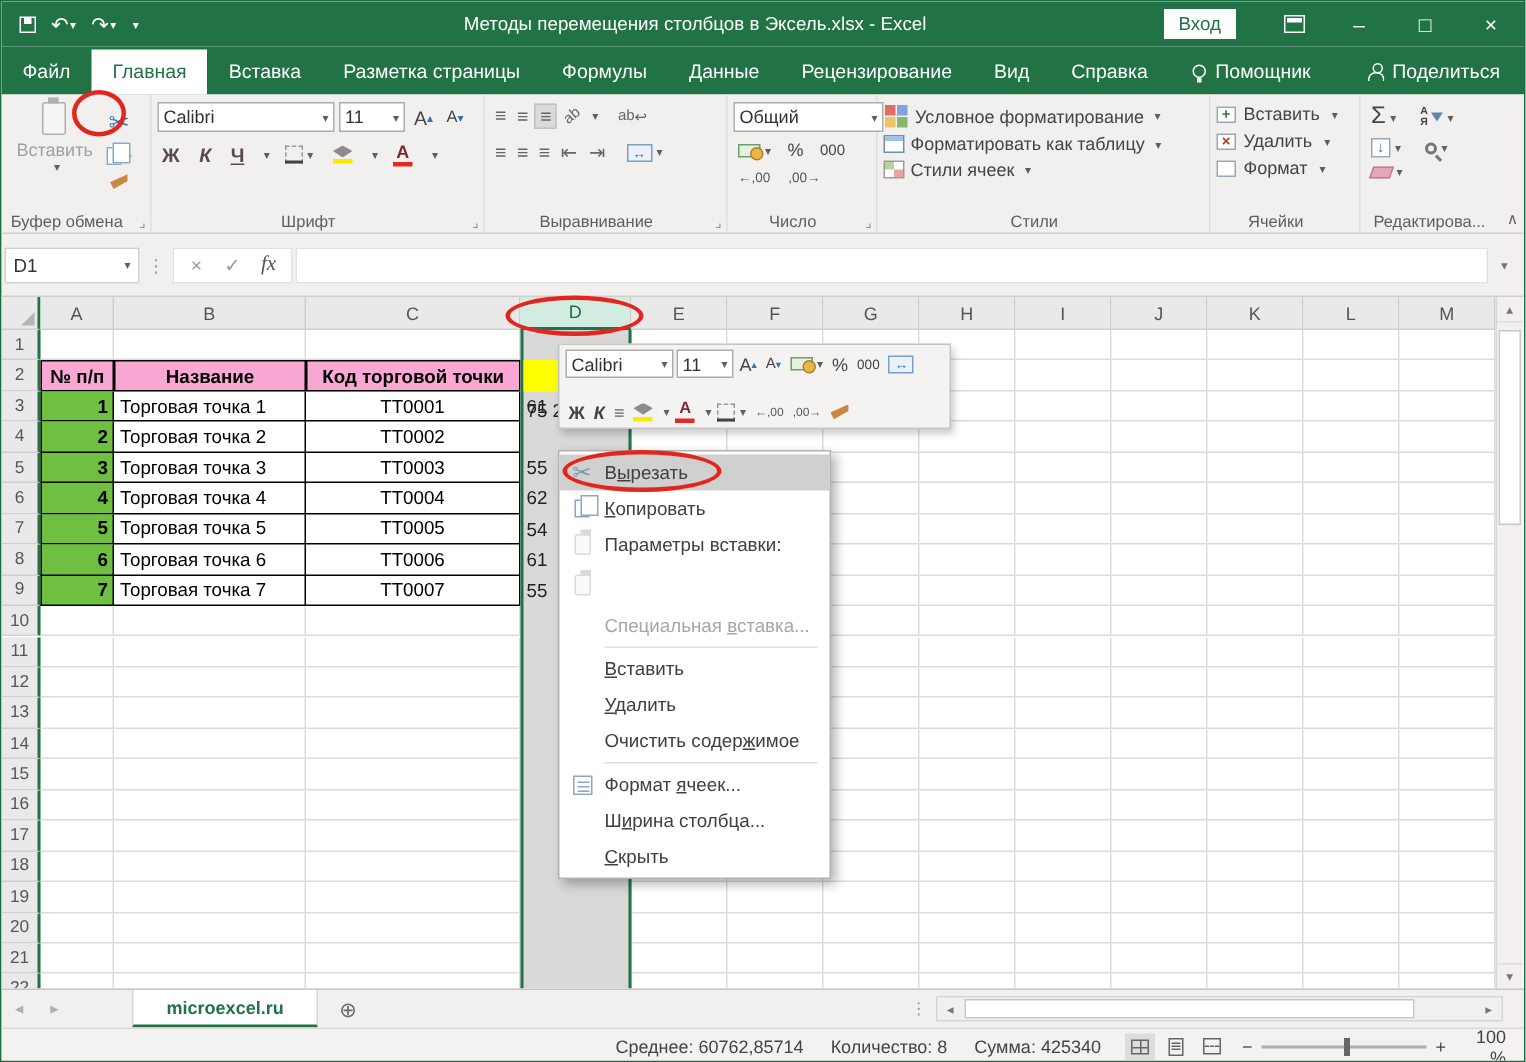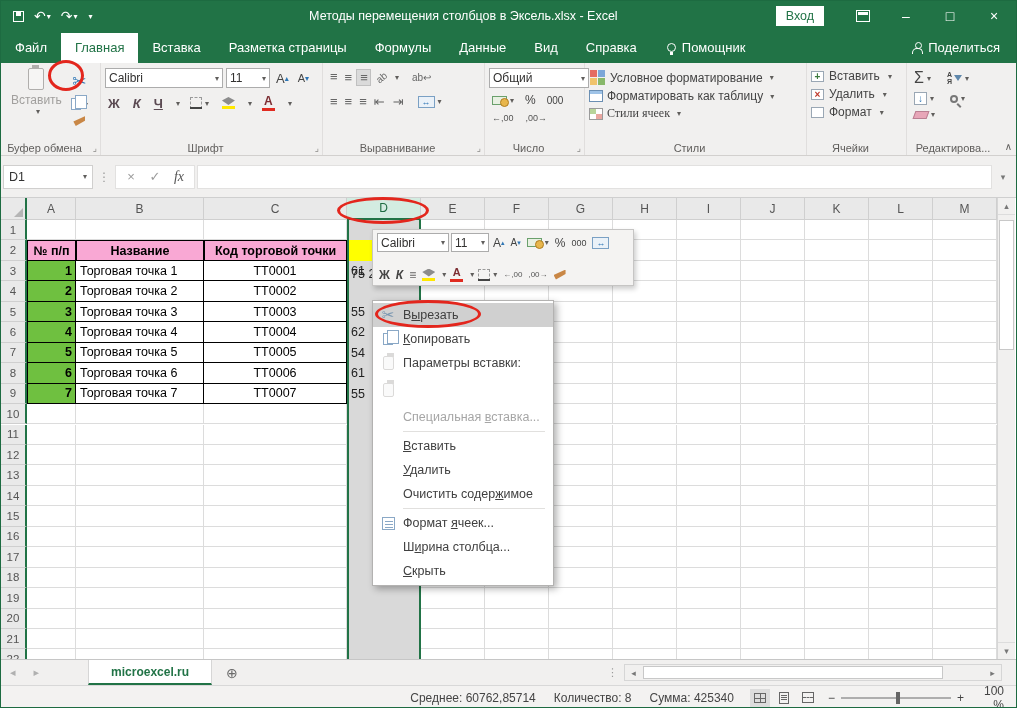--- a/index.html
+++ b/index.html
@@ -184,20 +184,21 @@
   </div>
 
   <div class="tabbar">
     <div class="tab-flex" id="tabs">
         <div class="tab">Файл</div>
         <div class="tab active">Главная</div>
         <div class="tab">Вставка</div>
         <div class="tab">Разметка страницы</div>
         <div class="tab">Формулы</div>
         <div class="tab">Данные</div>
+        <div class="tab">Рецензирование</div>
         <div class="tab">Вид</div>
         <div class="tab">Справка</div>
       </div>
     <div class="assist">
       <span class="i-bulb"></span>
       <span>Помощник</span>
     </div>
     <div class="share">
       <span class="i-person"></span>
       <span>Поделиться</span>
@@ -330,21 +331,21 @@
             <span style="font-size: 12px; color: rgb(68, 68, 68); margin: 0px 4px;">Условное форматирование</span>
             <span class="dd">▾</span>
           </div>
           <div class="row">
             <span class="i-ftable"></span>
             <span style="font-size: 12px; color: rgb(68, 68, 68); margin: 0px 4px;">Форматировать как таблицу</span>
             <span class="dd">▾</span>
           </div>
           <div class="row">
             <span class="i-cstyles"></span>
-            <span style="font-size: 12px; color: rgb(68, 68, 68); margin: 0px 4px; font-family: Liberation Serif, serif;">Стили ячеек</span>
+            <span style="font-size: 12px; color: rgb(68, 68, 68); margin: 0px 4px;">Стили ячеек</span>
             <span class="dd">▾</span>
           </div>
         </div>
       <div class="glabel">Стили</div>
     </div>
 
     <div class="group" style="width:100px">
       <div class="col" style="width:100%;gap:4px;padding-top:3px" id="cells-rows">
           <div class="row">
             <span class="i-cellbox ins">+</span>

